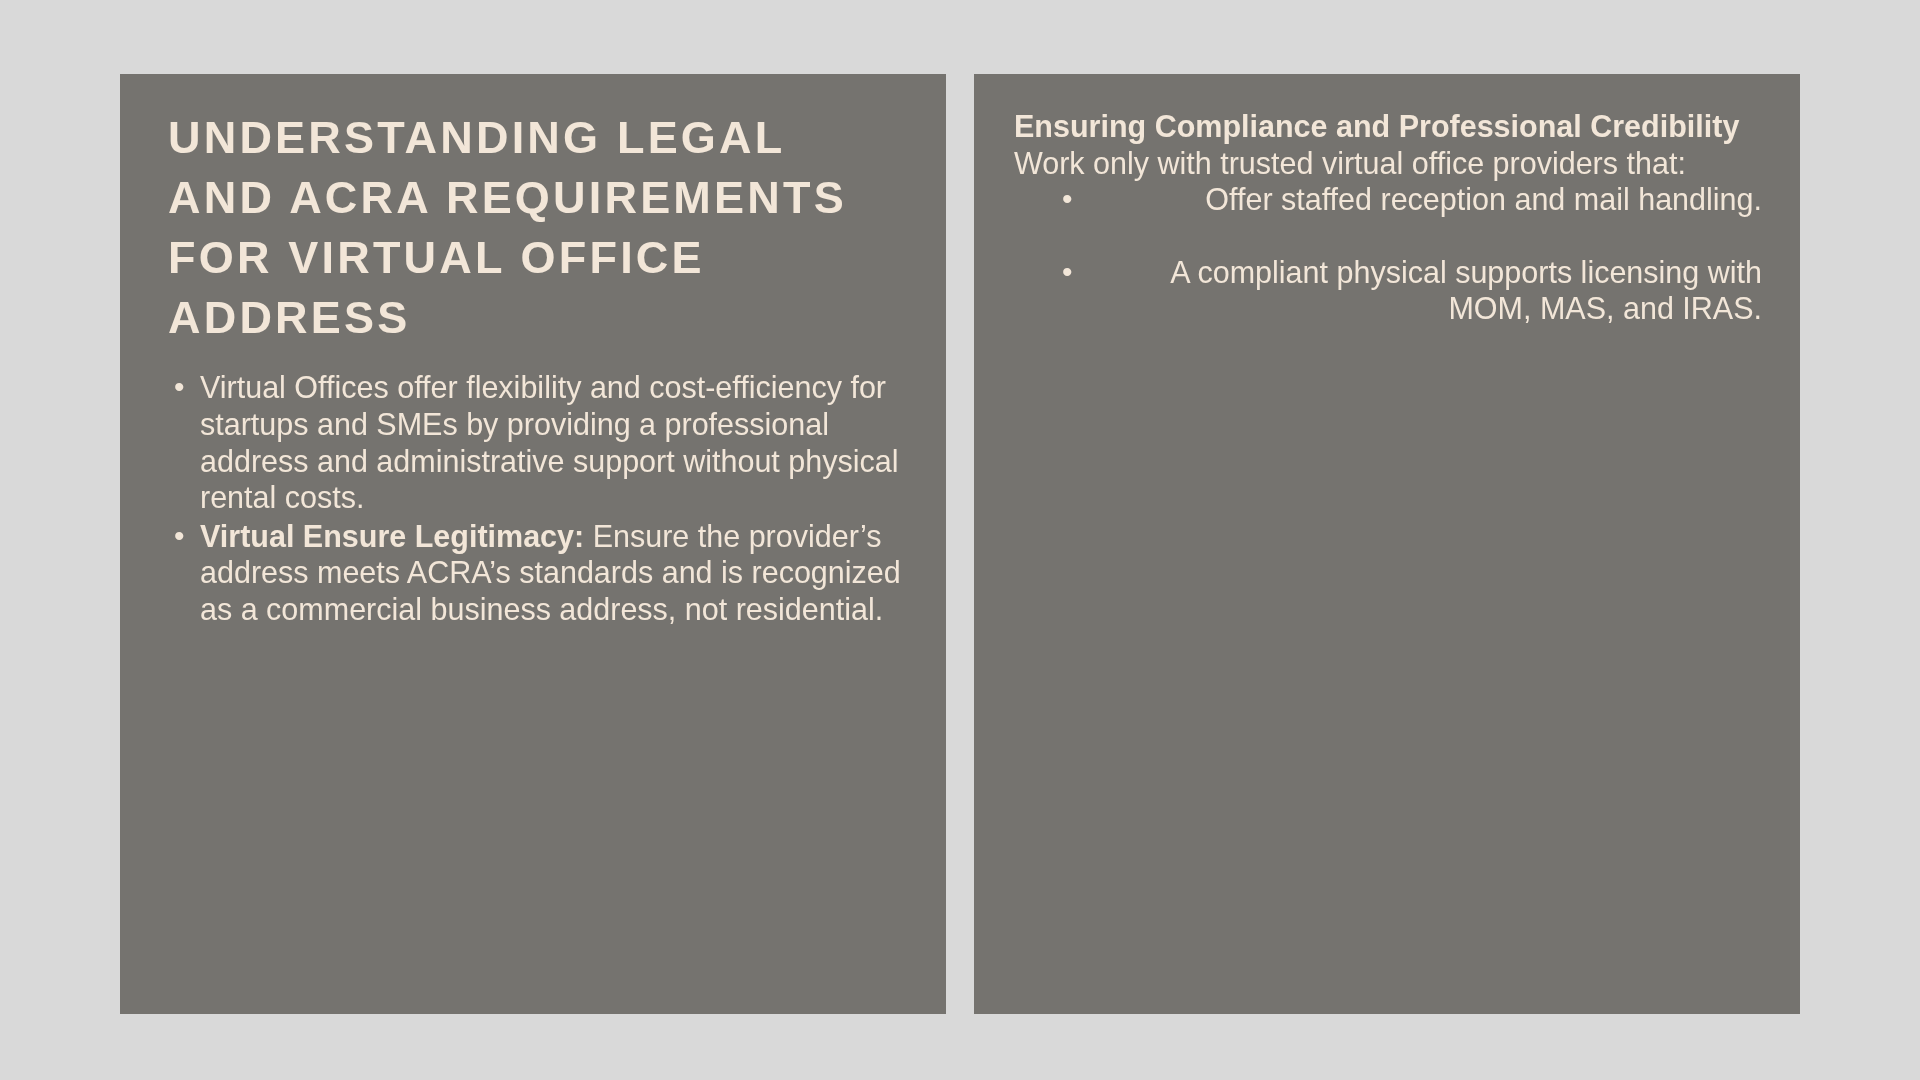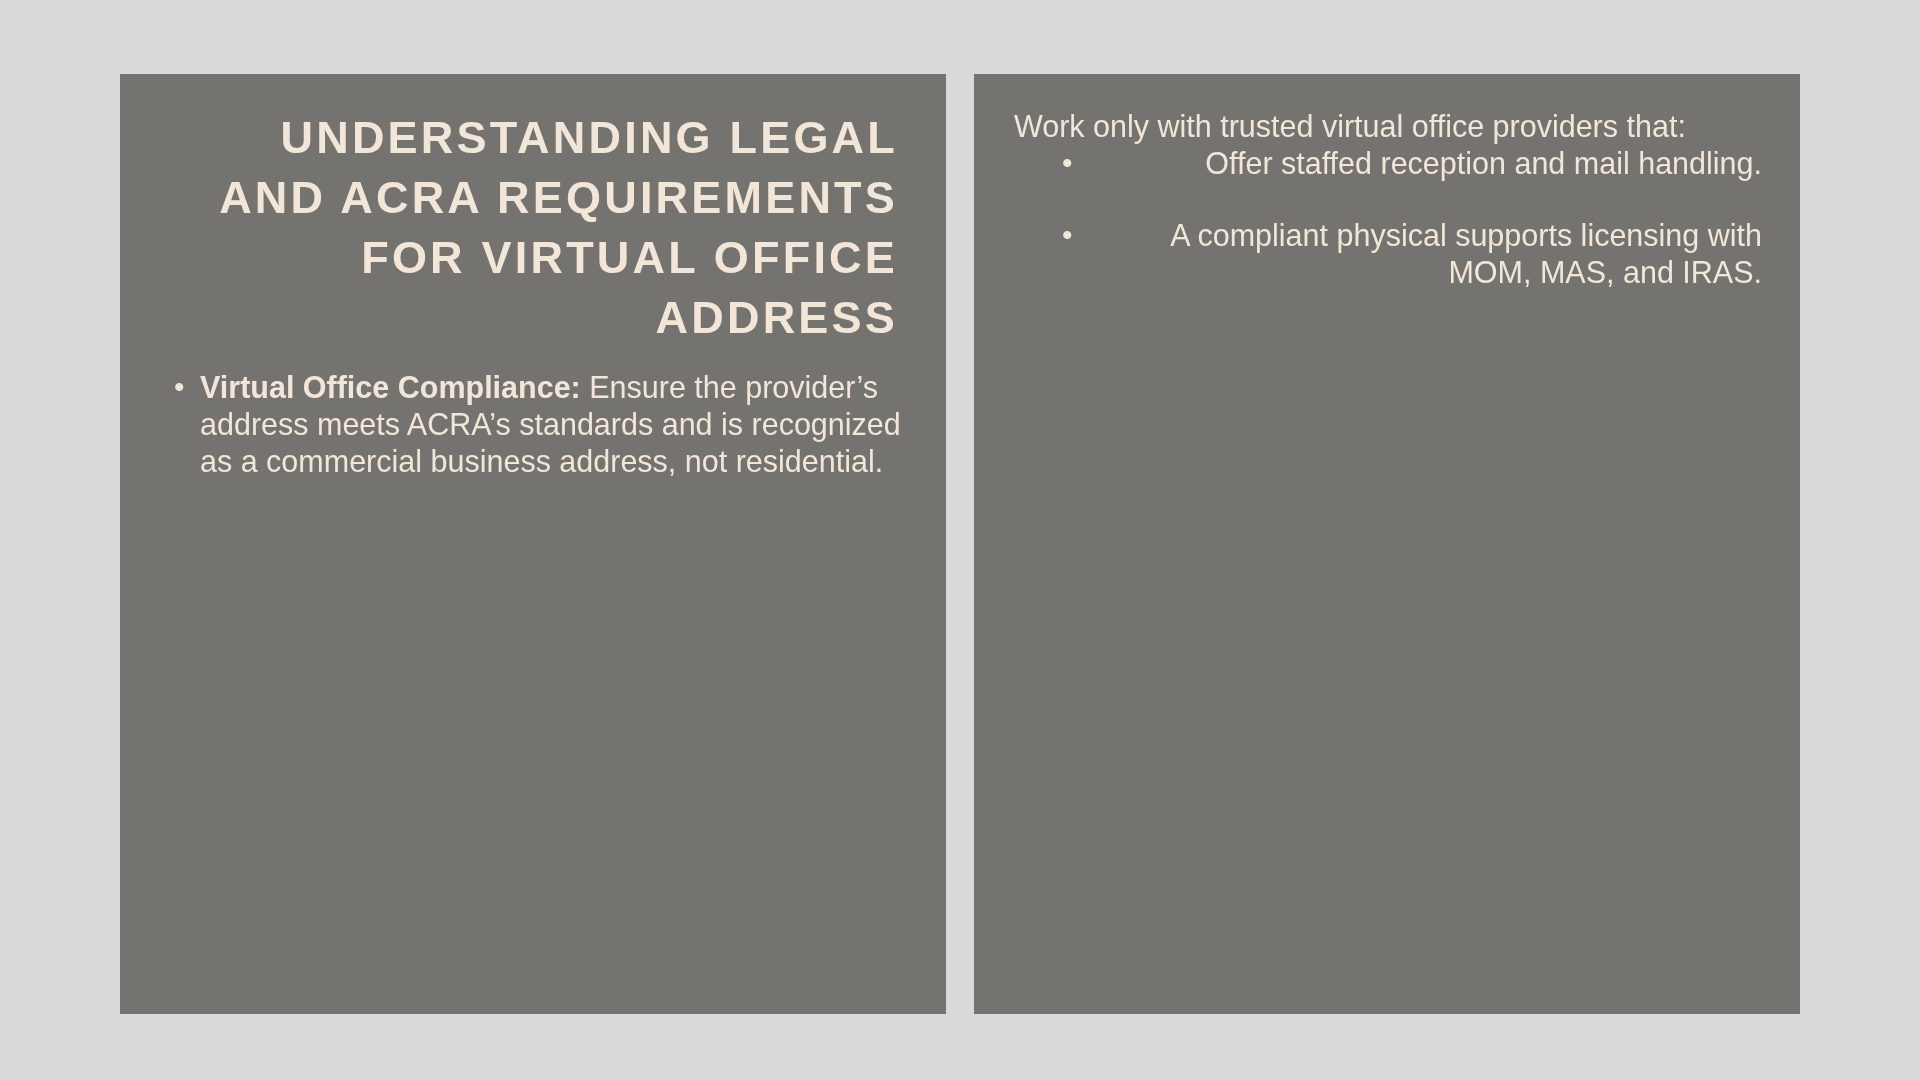--- a/index.html
+++ b/index.html
@@ -31,21 +31,21 @@
     width: 846px;
     min-height: 940px;
     padding: 34px 38px 30px 38px;
   }
   .panel-title {
     color: #f2e6d8;
     font-weight: bold;
     font-size: 45px;
     line-height: 1.33;
     letter-spacing: 3.2px;
-    text-align: right;
+    text-align: left;
     text-transform: uppercase;
     margin: 0 0 22px 0;
     padding: 0 10px;
   }
   .body-block {
     color: #f2e6d8;
     font-size: 30.5px;
     line-height: 1.2;
   }
   ul.bullets {
@@ -99,28 +99,32 @@
 </head>
 <body>
 
 <div class="slide">
 
   <section class="panel">
     <h1 class="panel-title">UNDERSTANDING LEGAL AND ACRA REQUIREMENTS FOR VIRTUAL OFFICE ADDRESS</h1>
     <div class="body-block">
       <ul class="bullets">
         <li>
-          <span class="lead">Virtual Office Compliance:</span><span> Ensure the provider’s address meets ACRA’s standards and is recognized as a commercial business address, not residential.</span>
+          <span class="lead"></span><span>Virtual Offices offer flexibility and cost-efficiency for startups and SMEs by providing a professional address and administrative support without physical rental costs.</span>
+        </li>
+        <li>
+          <span class="lead">Virtual Ensure Legitimacy:</span><span> Ensure the provider’s address meets ACRA’s standards and is recognized as a commercial business address, not residential.</span>
         </li>
       </ul>
     </div>
   </section>
 
   <section class="panel">
     <div class="body-block right-body">
+      <p class="para lead">Ensuring Compliance and Professional Credibility</p>
       <p class="para">Work only with trusted virtual office providers that:</p>
       <ul class="sub-bullets">
         <li>Offer staffed reception and mail handling.</li>
       </ul>
       <div class="spacer"></div>
       <ul class="sub-bullets">
         <li>A compliant physical supports licensing with MOM, MAS, and IRAS.</li>
       </ul>
     </div>
   </section>

